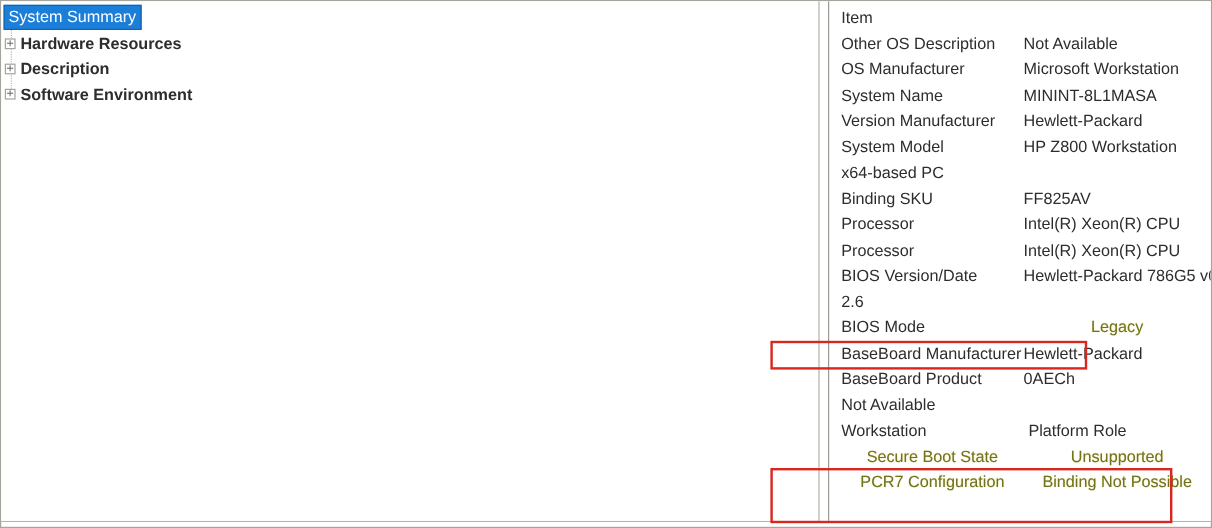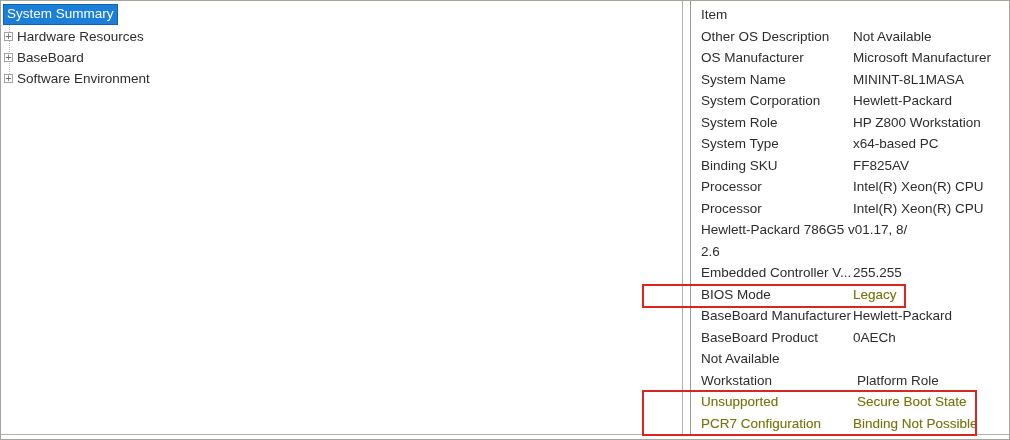--- a/index.html
+++ b/index.html
@@ -40,27 +40,27 @@
     color:#fff; padding:0px 3px 2px 3px; line-height:17px;
   }
   .tree-children{ position:absolute; left:3px; top:25px; }
   .tree-item{ display:flex; align-items:center; height:21px; gap:4px; }
   .expand-icon{
     width:9px; height:9px; box-sizing:border-box; flex:0 0 9px;
     border:1px solid #a3a3a3; background:#fff; color:#6b6b6b;
     font-size:10px; line-height:7px; text-align:center; z-index:1;
     font-family:"DejaVu Sans Mono",monospace;
   }
-  .tree-label{ white-space:nowrap; }
+  .tree-label{ white-space:nowrap;font-weight:bold; }
   
   .lrow{ display:flex; height:21.5px; line-height:21.5px; padding-left:10px; }
   .cell{ display:block; overflow:hidden; white-space:pre; }
   .cell.item{ width:152px; flex:0 0 152px; }
   .cell.value{ flex:1; }
-  .olive{ color:var(--olive); text-shadow:0 0 1px rgba(190,190,40,.55); }
+  .olive{ color:var(--olive); text-shadow:0 0 1px rgba(190,190,40,.55);text-align:center; }
   
   .red-rect{ position:absolute; border:2px solid var(--red); box-sizing:border-box; background:transparent; pointer-events:none; }
   .rect1{ left:641px; top:283px; width:264px; height:24px; }
   .rect2{ left:641px; top:389px; width:335px; height:46px; }
 </style>
 </head>
 <body>
 
 <div class="window">
   <div class="panes">
@@ -70,21 +70,21 @@
       <div class="tree-item-selected">
         <span>System Summary</span>
       </div>
       <div class="tree-children" id="tree-children">
           <div class="tree-item">
             <span class="expand-icon">+</span>
             <span class="tree-label">Hardware Resources</span>
           </div>
           <div class="tree-item">
             <span class="expand-icon">+</span>
-            <span class="tree-label">BaseBoard</span>
+            <span class="tree-label">Description</span>
           </div>
           <div class="tree-item">
             <span class="expand-icon">+</span>
             <span class="tree-label">Software Environment</span>
           </div>
         </div>
     </div>
 
     <div class="gutter"></div>
 
@@ -92,59 +92,55 @@
       <div class="lrow">
         <span class="cell item">Item</span>
       </div>
       <div id="list-rows">
           <div class="lrow">
             <span class="cell item">Other OS Description</span>
             <span class="cell value">Not Available</span>
           </div>
           <div class="lrow">
             <span class="cell item">OS Manufacturer</span>
-            <span class="cell value">Microsoft Manufacturer</span>
+            <span class="cell value">Microsoft Workstation</span>
           </div>
           <div class="lrow">
             <span class="cell item">System Name</span>
             <span class="cell value">MININT-8L1MASA</span>
           </div>
           <div class="lrow">
-            <span class="cell item">System Corporation</span>
+            <span class="cell item">Version Manufacturer</span>
             <span class="cell value">Hewlett-Packard</span>
           </div>
           <div class="lrow">
-            <span class="cell item">System Role</span>
+            <span class="cell item">System Model</span>
             <span class="cell value">HP Z800 Workstation</span>
           </div>
           <div class="lrow">
-            <span class="cell item">System Type</span>
             <span class="cell value">x64-based PC</span>
           </div>
           <div class="lrow">
             <span class="cell item">Binding SKU</span>
             <span class="cell value">FF825AV</span>
           </div>
           <div class="lrow">
             <span class="cell item">Processor</span>
             <span class="cell value">Intel(R) Xeon(R) CPU             E5506</span>
           </div>
           <div class="lrow">
             <span class="cell item">Processor</span>
             <span class="cell value">Intel(R) Xeon(R) CPU             E5506</span>
           </div>
           <div class="lrow">
+            <span class="cell item">BIOS Version/Date</span>
             <span class="cell value">Hewlett-Packard 786G5 v01.17, 8/</span>
           </div>
           <div class="lrow">
             <span class="cell value">2.6</span>
-          </div>
-          <div class="lrow">
-            <span class="cell item">Embedded Controller V...</span>
-            <span class="cell value">255.255</span>
           </div>
           <div class="lrow">
             <span class="cell item">BIOS Mode</span>
             <span class="cell value olive">Legacy</span>
           </div>
           <div class="lrow">
             <span class="cell item">BaseBoard Manufacturer</span>
             <span class="cell value">Hewlett-Packard</span>
           </div>
           <div class="lrow">
@@ -152,22 +148,22 @@
             <span class="cell value">0AECh</span>
           </div>
           <div class="lrow">
             <span class="cell value">Not Available</span>
           </div>
           <div class="lrow">
             <span class="cell value">Workstation</span>
             <span class="cell item">Platform Role</span>
           </div>
           <div class="lrow">
+            <span class="cell item olive">Secure Boot State</span>
             <span class="cell value olive">Unsupported</span>
-            <span class="cell item olive">Secure Boot State</span>
           </div>
           <div class="lrow">
             <span class="cell item olive">PCR7 Configuration</span>
             <span class="cell value olive">Binding Not Possible</span>
           </div>
         </div>
     </div>
 
   </div>
 

